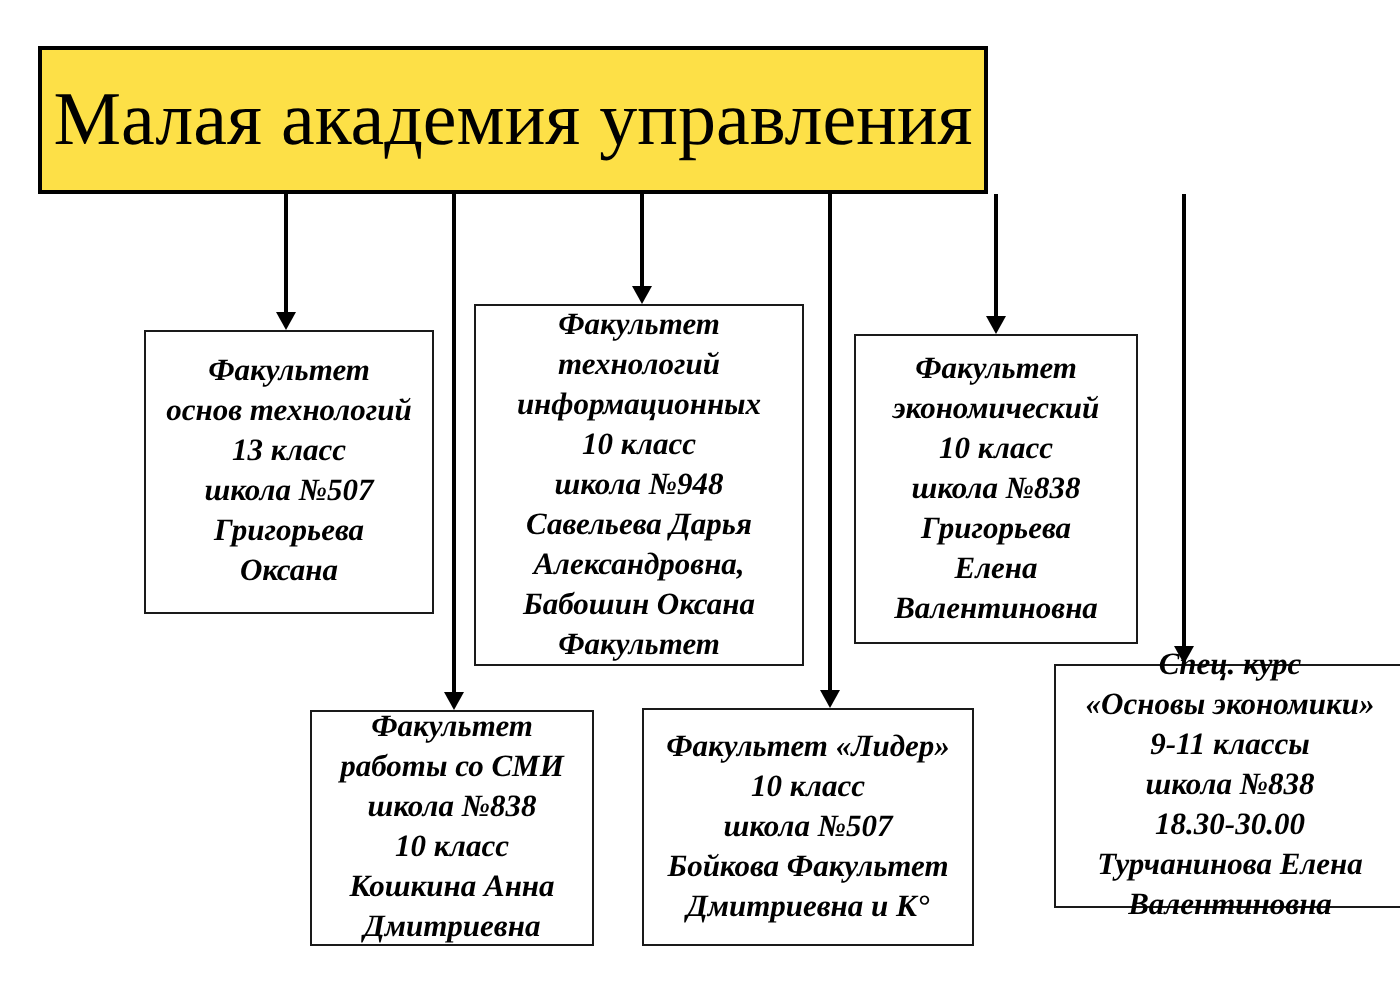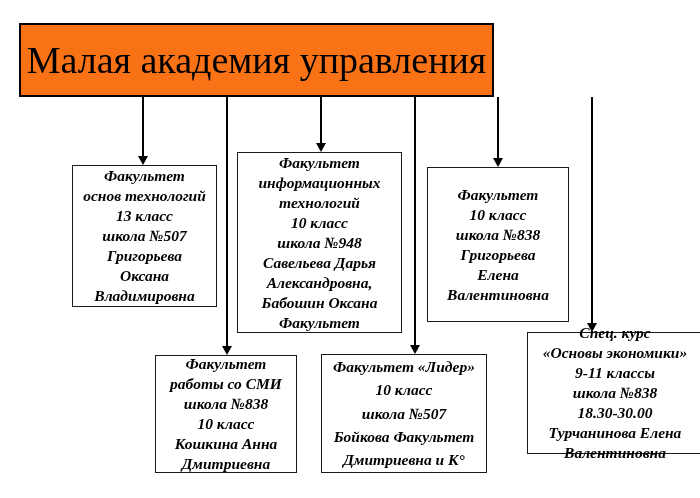--- a/index.html
+++ b/index.html
@@ -1,19 +1,19 @@
 <!DOCTYPE html>
 <html><head>
 <meta charset="utf-8">
 <style>
   html,body{margin:0;padding:0;background:#ffffff;}
   .canvas{position:relative;width:700px;height:498px;background:#ffffff;overflow:hidden;
           font-family:"Liberation Serif",serif;color:#000;}
   .titlebox{position:absolute;left:19px;top:23px;width:475px;height:74px;
-            border:2px solid #000;box-sizing:border-box;background:#f97316;
+            border:2px solid #000;box-sizing:border-box;background:#fde047;
             display:flex;align-items:center;justify-content:center;
             font-size:38px;white-space:nowrap;}
   .node{position:absolute;border:1.6px solid #1a1a1a;box-sizing:border-box;background:#fff;
         display:flex;flex-direction:column;align-items:center;justify-content:center;
         font-style:italic;font-weight:700;font-size:15.5px;line-height:20px;
         text-align:center;padding:2px;}
   .node div{white-space:nowrap;}
   .connector{position:absolute;width:11px;display:flex;flex-direction:column;align-items:center;}
   .connector .shaft{width:1.4px;background:#000;flex:1;}
   .connector .head{width:0;height:0;border-left:5.5px solid transparent;
@@ -53,54 +53,54 @@
     <div class="head"></div>
   </div>
 
   <div class="node" style="left:72px;top:165px;width:145px;height:142px;">
     <div>Факультет</div>
     <div>основ технологий</div>
     <div>13 класс</div>
     <div>школа №507</div>
     <div>Григорьева</div>
     <div>Оксана</div>
-    <div>Владимировна</div>
   </div>
 
   <div class="node" style="left:237px;top:152px;width:165px;height:181px;">
     <div>Факультет</div>
+    <div>технологий</div>
     <div>информационных</div>
-    <div>технологий</div>
     <div>10 класс</div>
     <div>школа №948</div>
     <div>Савельева Дарья</div>
     <div>Александровна,</div>
     <div>Бабошин Оксана</div>
     <div>Факультет</div>
   </div>
 
   <div class="node" style="left:427px;top:167px;width:142px;height:155px;">
     <div>Факультет</div>
+    <div>экономический</div>
     <div>10 класс</div>
     <div>школа №838</div>
     <div>Григорьева</div>
     <div>Елена</div>
     <div>Валентиновна</div>
   </div>
 
   <div class="node" style="left:155px;top:355px;width:142px;height:118px;">
     <div>Факультет</div>
     <div>работы со СМИ</div>
     <div>школа №838</div>
     <div>10 класс</div>
     <div>Кошкина Анна</div>
     <div>Дмитриевна</div>
   </div>
 
-  <div class="node" style="left:321px;top:354px;width:166px;height:119px;justify-content:space-between;">
+  <div class="node" style="left:321px;top:354px;width:166px;height:119px;">
     <div>Факультет «Лидер»</div>
     <div>10 класс</div>
     <div>школа №507</div>
     <div>Бойкова Факультет</div>
     <div>Дмитриевна и К°</div>
   </div>
 
   <div class="node" style="left:527px;top:332px;width:176px;height:122px;align-items:center;">
     <div>Спец. курс</div>
     <div>«Основы экономики»</div>

